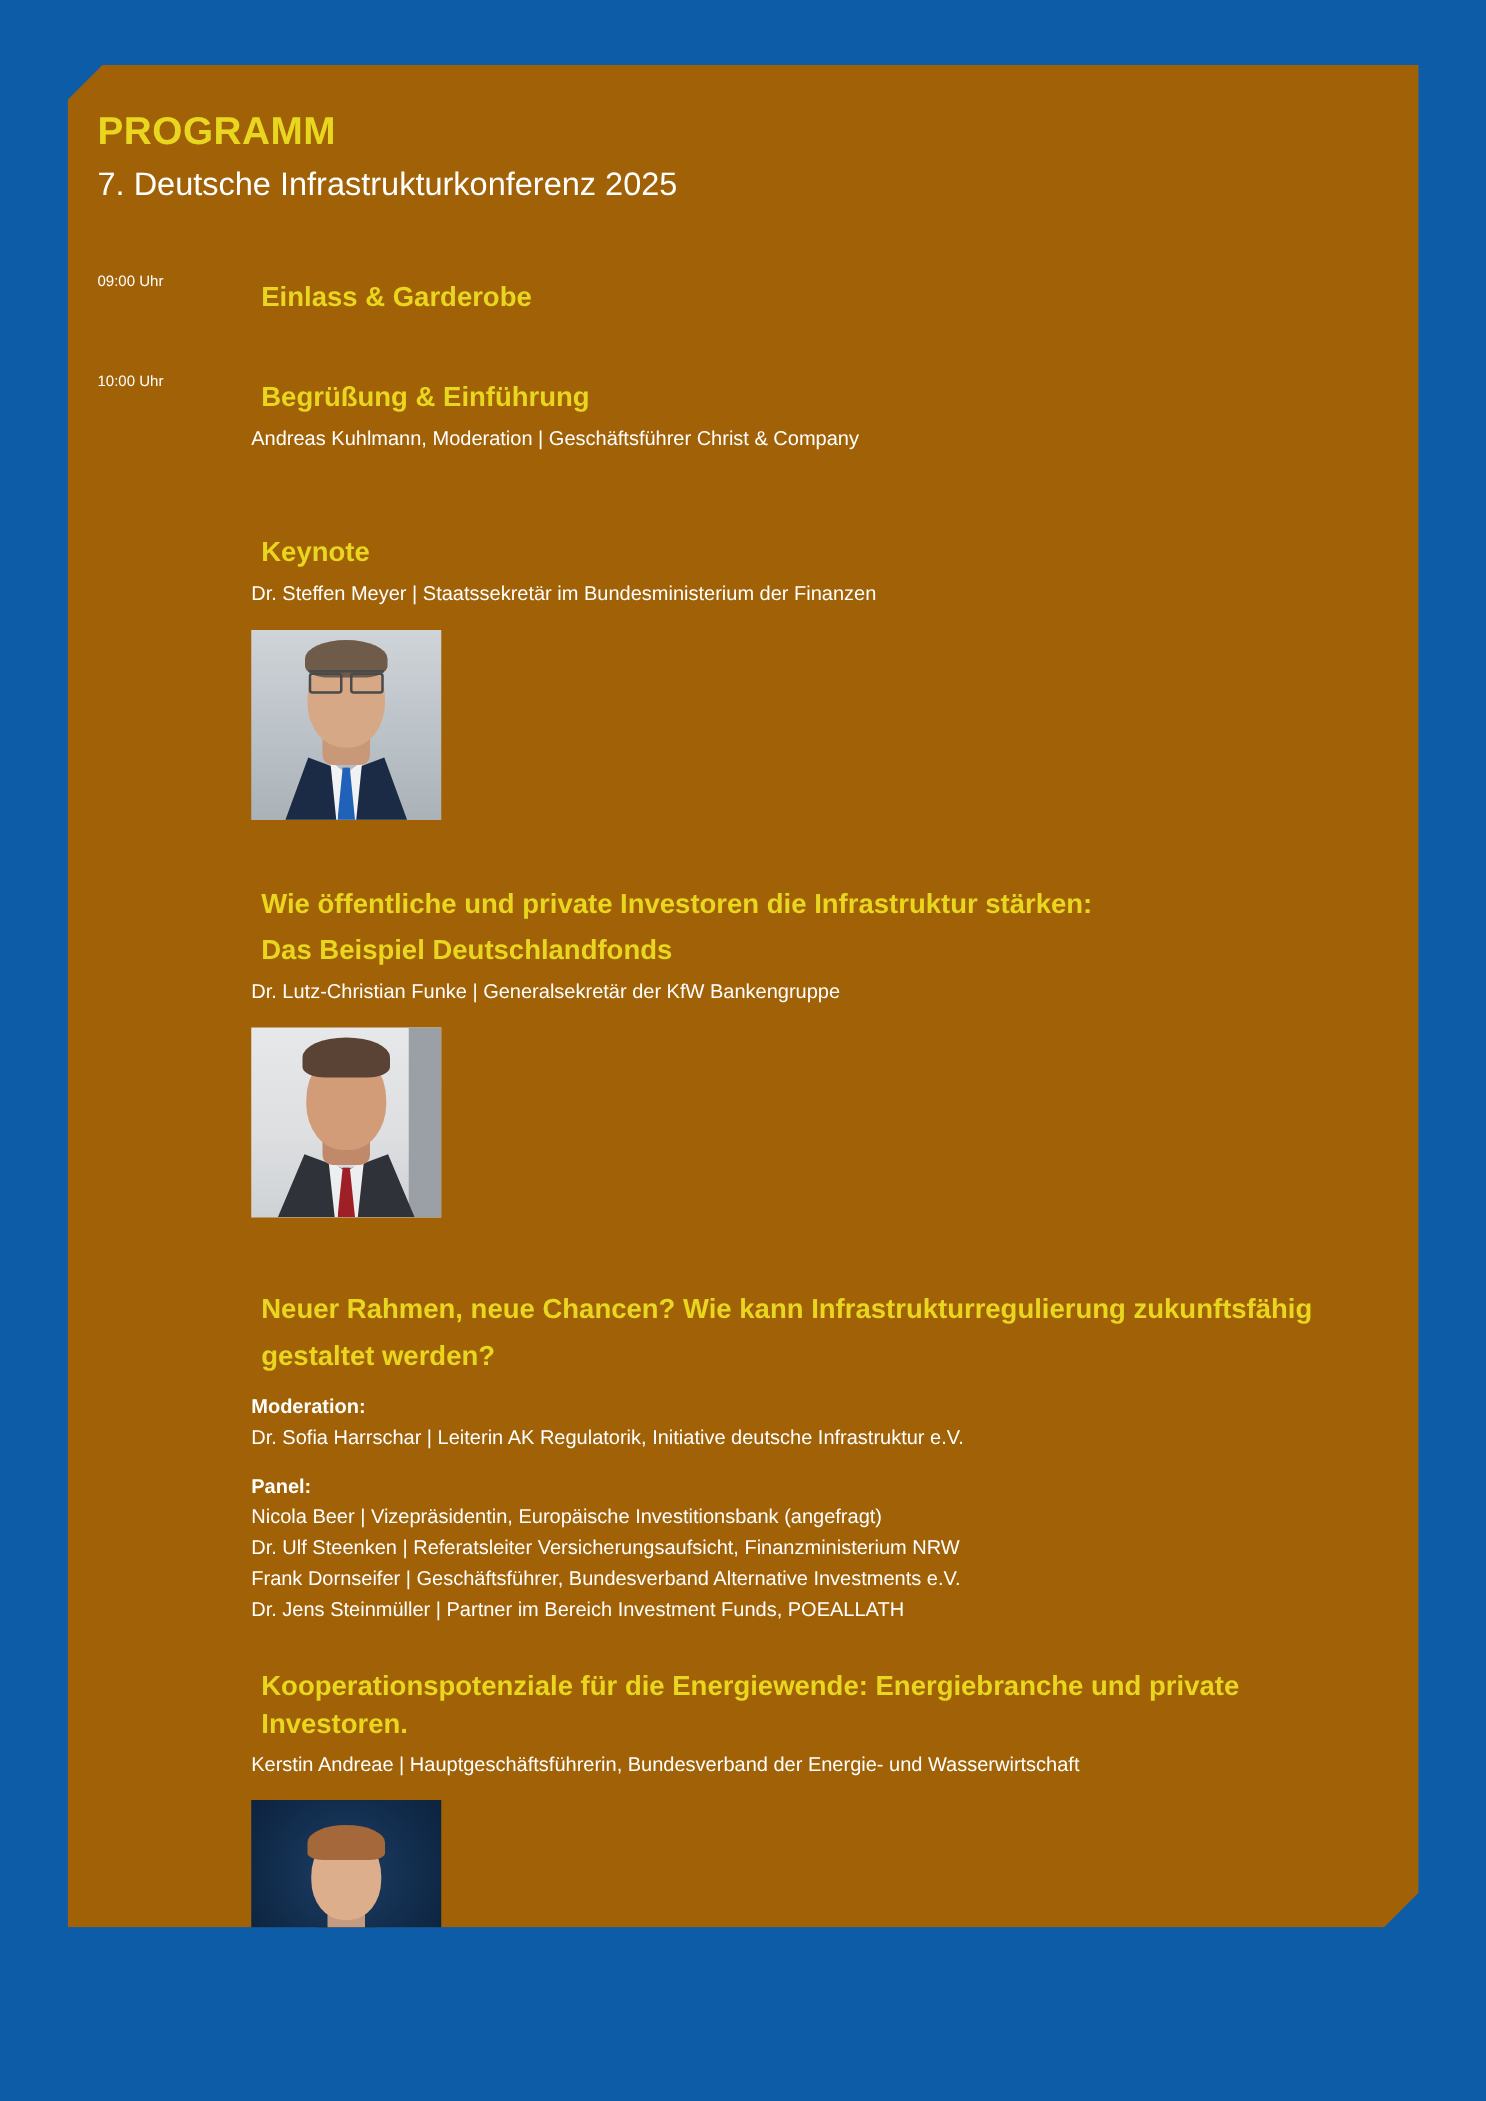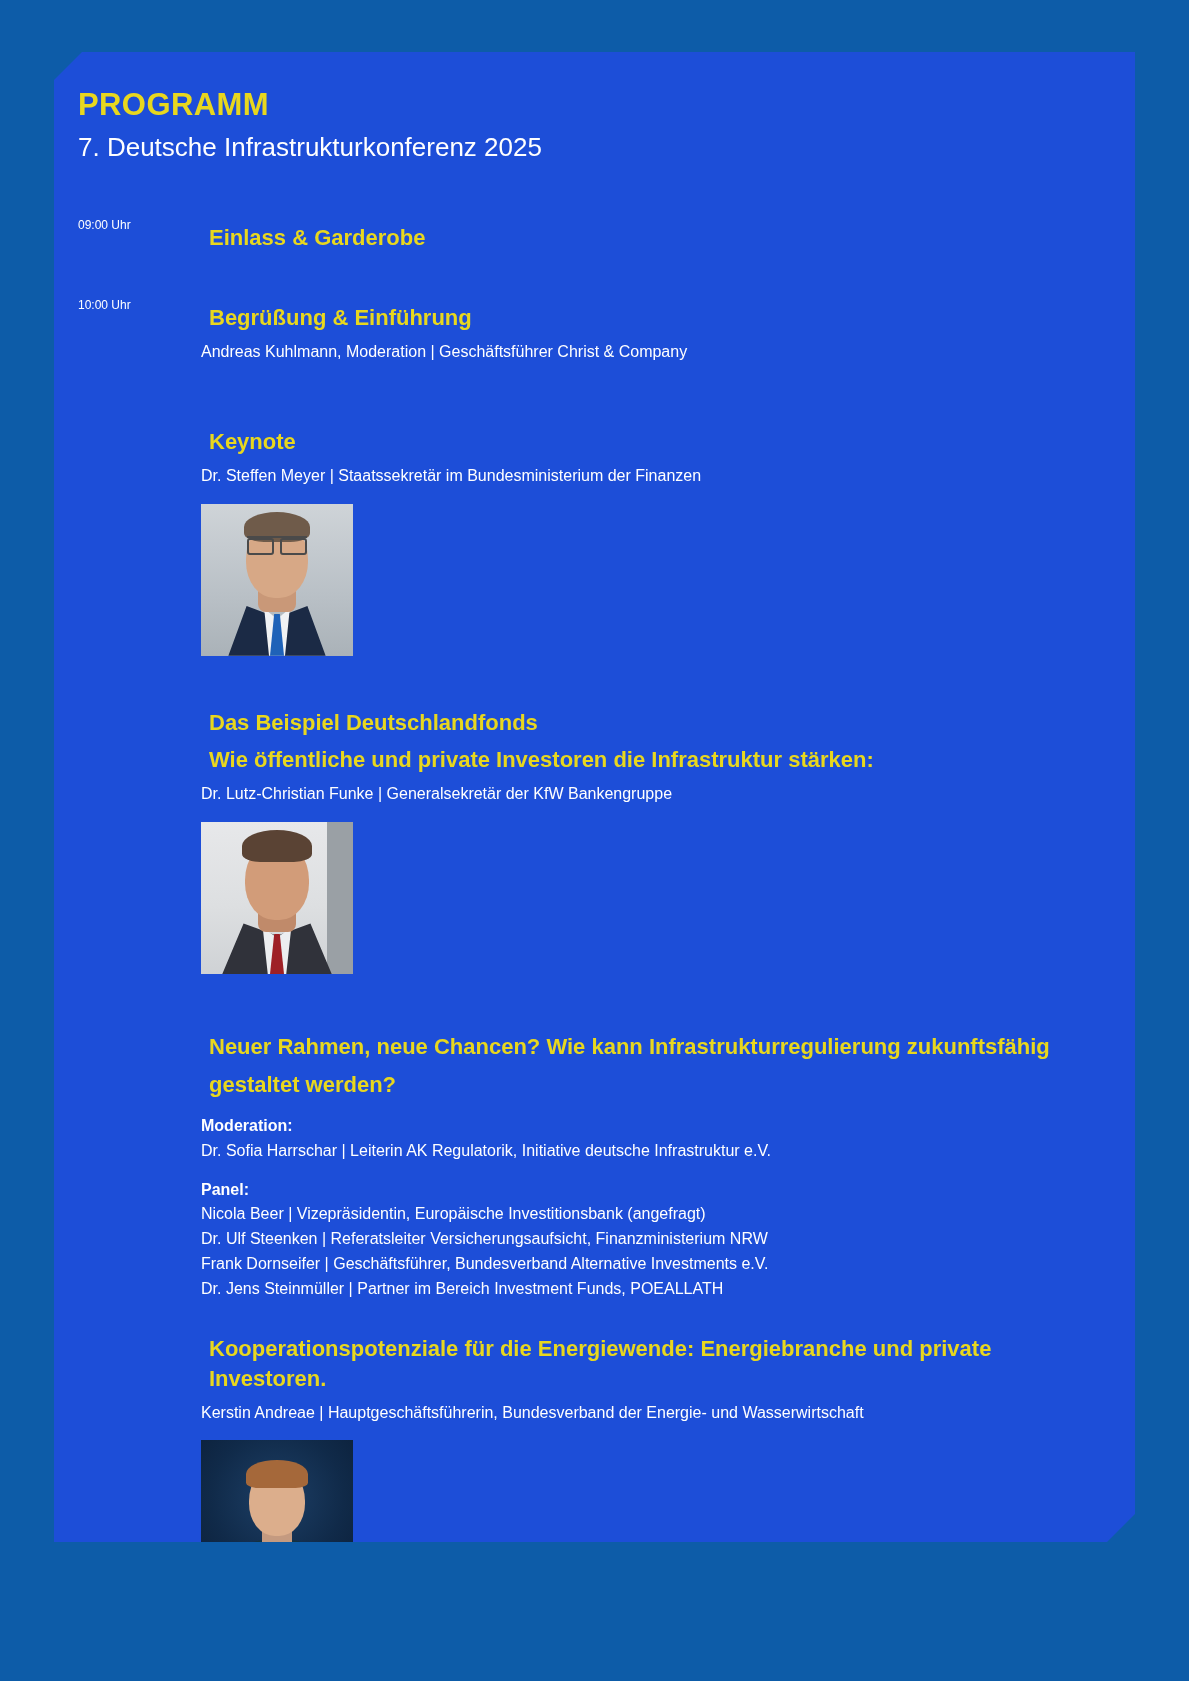--- a/index.html
+++ b/index.html
@@ -12,21 +12,21 @@
     background: #0d5ca8;
     font-family: "Liberation Sans", sans-serif;
     overflow: hidden;
   }
   .page {
     position: absolute;
     left: 54px;
     top: 52px;
     width: 1081px;
     height: 1490px;
-    background: #1d4ed8;
+    background: #a16207;
     clip-path: polygon(28px 0, 100% 0, 100% calc(100% - 28px), calc(100% - 28px) 100%, 0 100%, 0 28px);
   }
   .inner {
     position: absolute;
     left: 24px;
     top: 36px;
     right: 40px;
   }
   .program-title {
     color: #e8d71e;
@@ -244,22 +244,22 @@
               <div class="neck"></div>
               <div class="head"></div>
               <div class="hair"></div>
               <div class="glasses"></div>
             </div>
           </div>
 
           <div class="gap-44"></div>
 
           <div>
+            <div class="item-title">Wie öffentliche und private Investoren die Infrastruktur stärken:</div>
             <div class="item-title">Das Beispiel Deutschlandfonds</div>
-            <div class="item-title">Wie öffentliche und private Investoren die Infrastruktur stärken:</div>
             <div class="item-sub">Dr. Lutz-Christian Funke | Generalsekretär der KfW Bankengruppe</div>
             <div class="photo p2">
               <div class="sidebar-dark"></div>
               <div class="suit"></div>
               <div class="shirt"></div>
               <div class="tie"></div>
               <div class="neck"></div>
               <div class="head"></div>
               <div class="hair"></div>
             </div>

